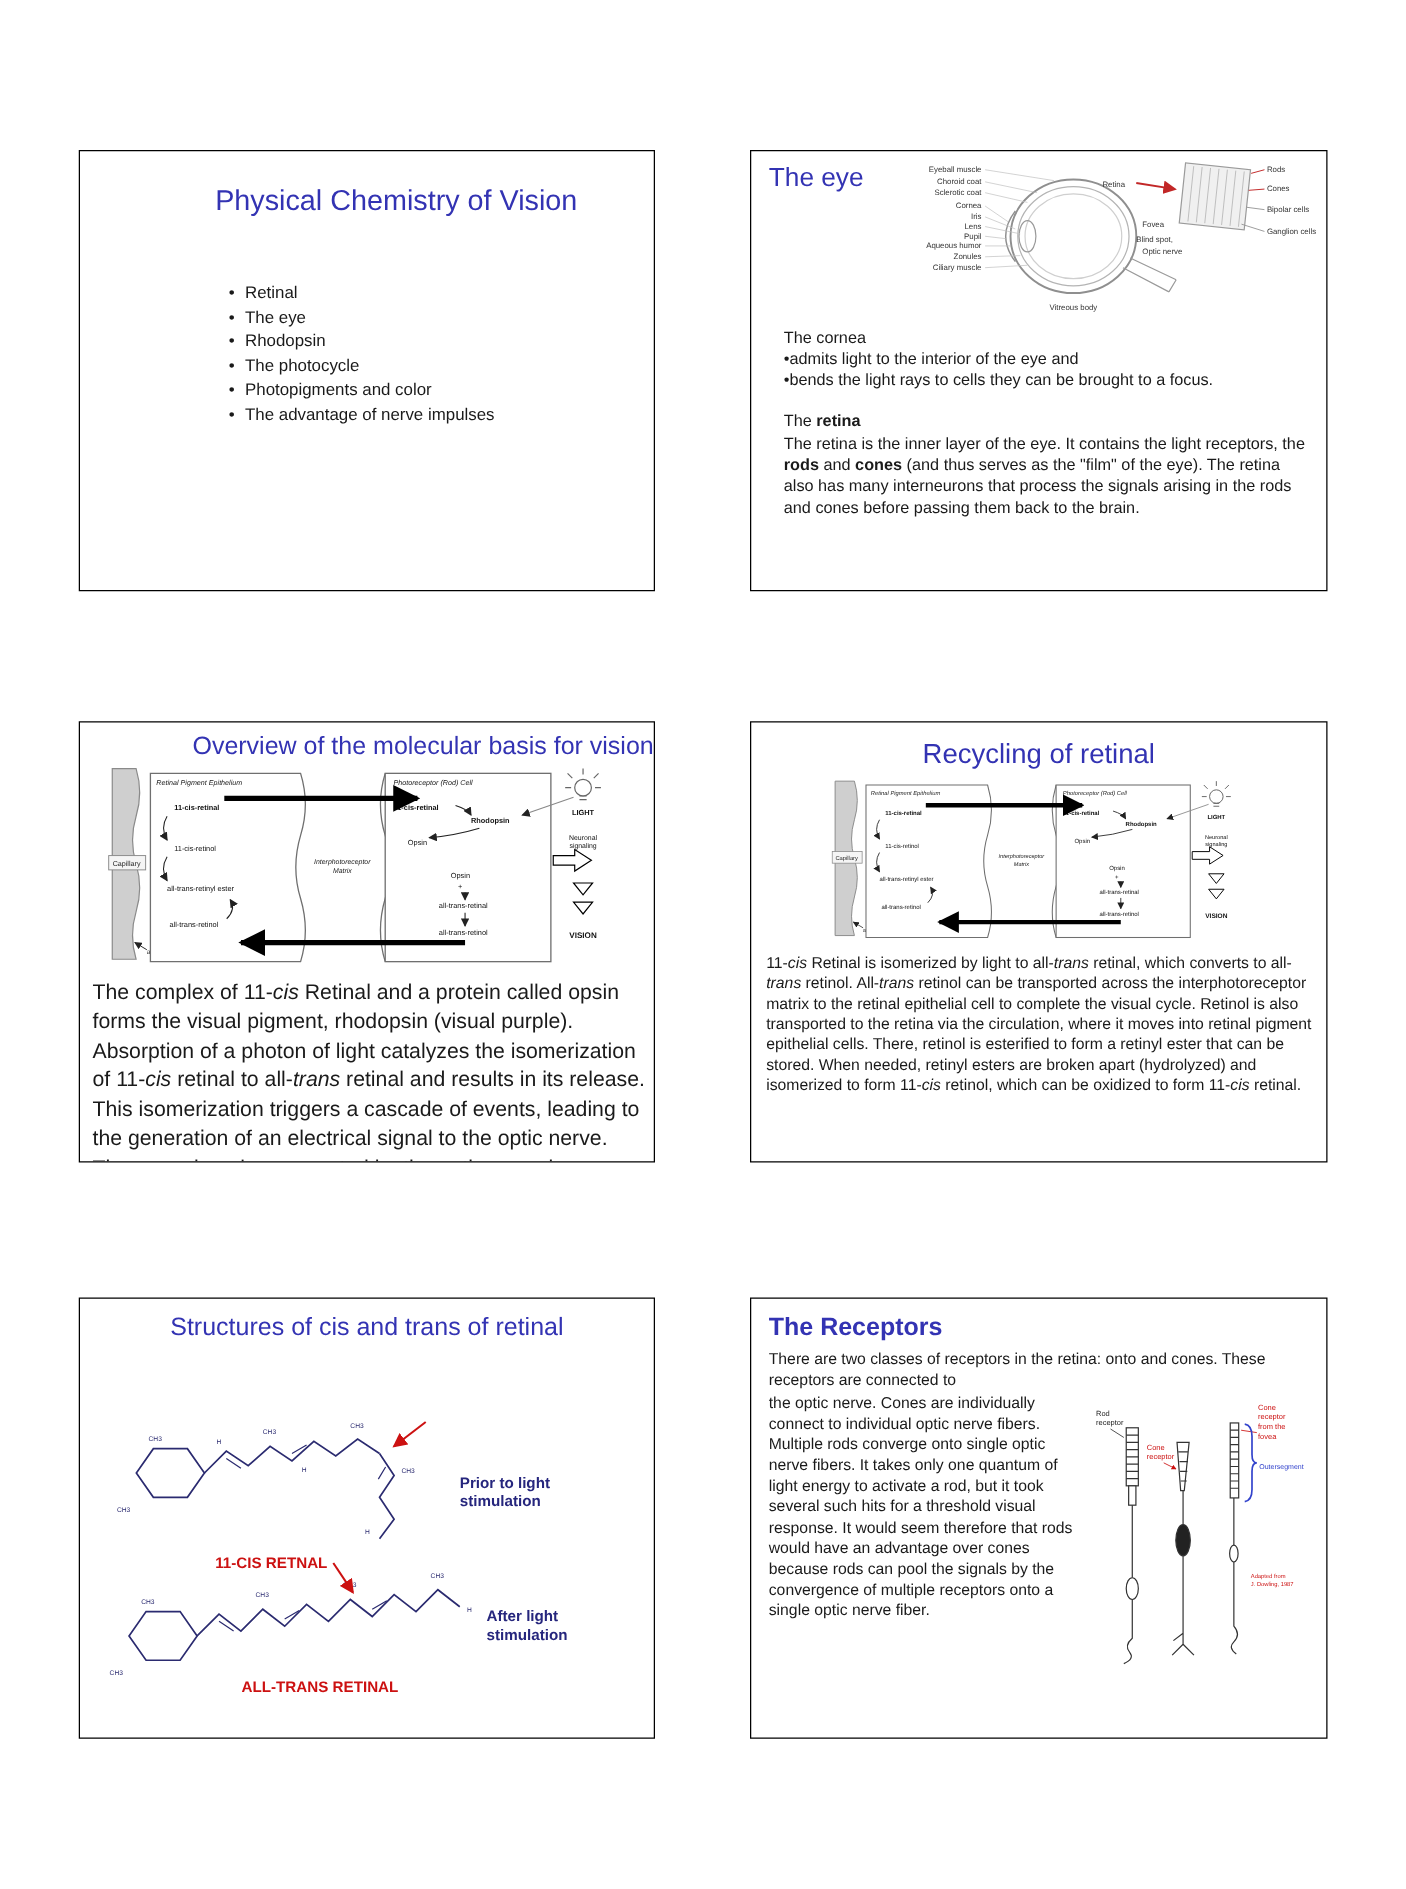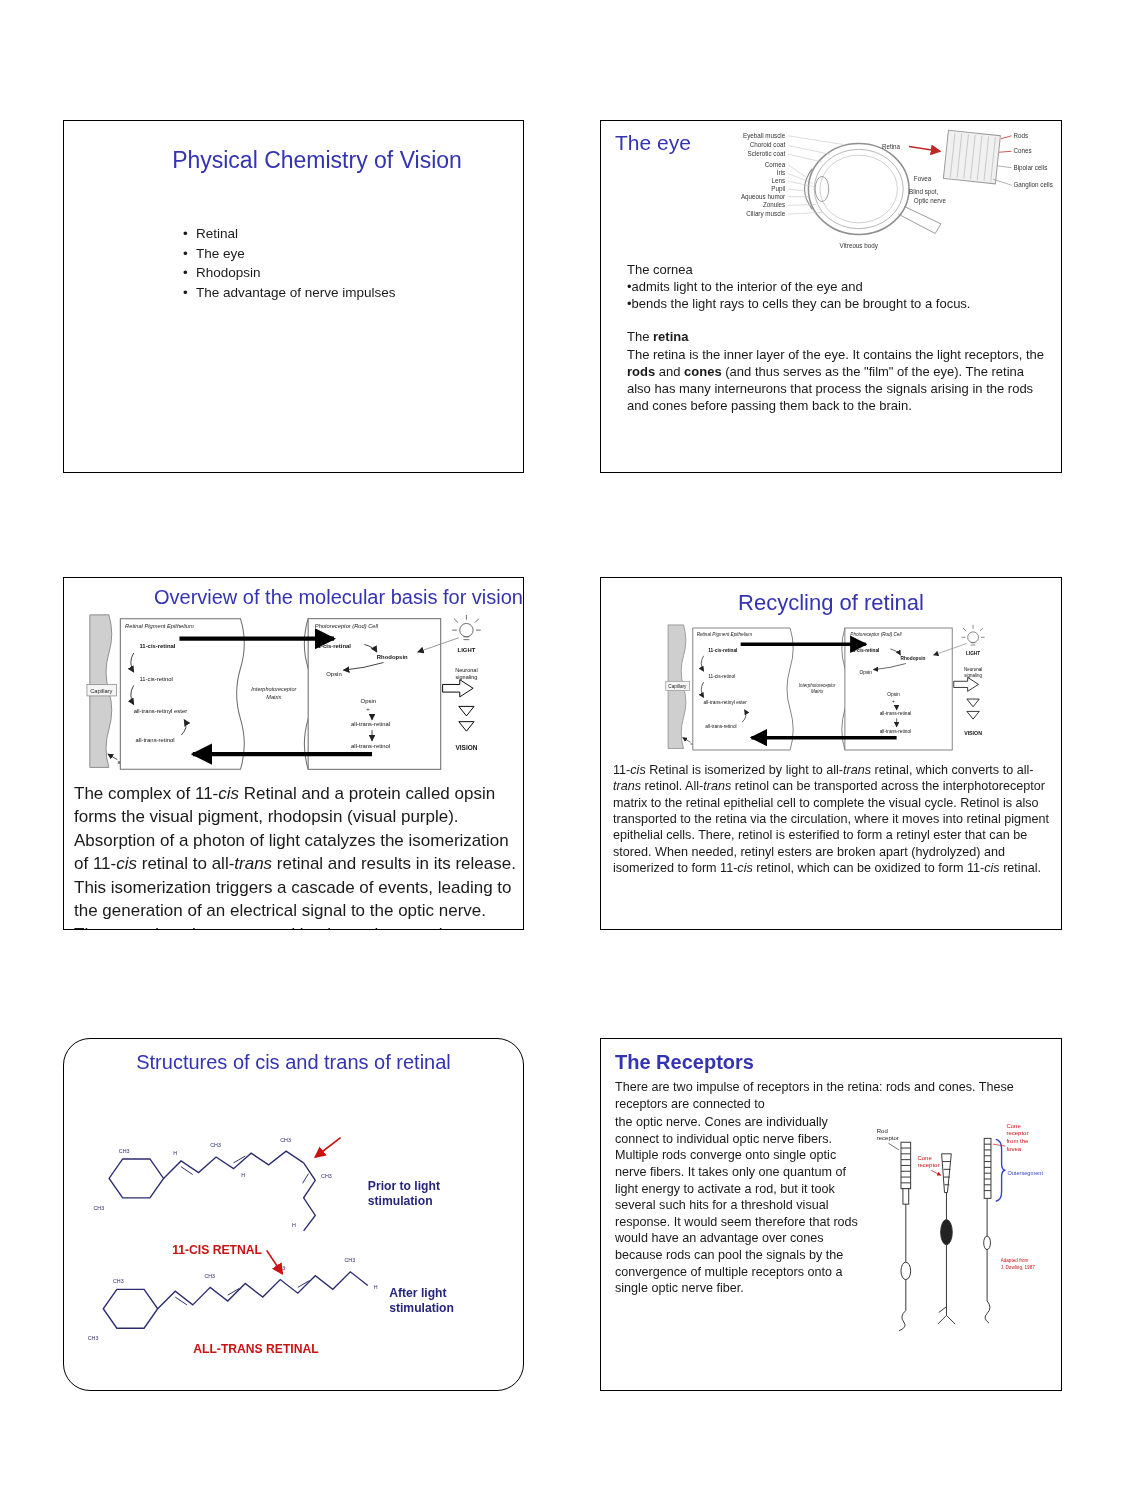--- a/index.html
+++ b/index.html
@@ -3,21 +3,21 @@
 <meta charset="utf-8">
 <style>
   html,body{margin:0;padding:0;}
   body{width:1125px;height:1511px;background:#ffffff;position:relative;
        font-family:"Liberation Sans",sans-serif;color:#1a1a1a;}
   .slide{position:absolute;background:#fff;border:1.5px solid #000;overflow:hidden;box-sizing:border-box;}
   #slide1{left:63px;top:120px;width:461px;height:353px;padding-left:47px;}
   #slide2{left:600px;top:120px;width:462px;height:353px;}
   #slide3{left:63px;top:577px;width:461px;height:353px;}
   #slide4{left:600px;top:577px;width:462px;height:353px;}
-  #slide5{left:63px;top:1038px;width:461px;height:353px;border-radius:27px;}
+  #slide5{left:63px;top:1038px;width:461px;height:353px;}
   #slide6{left:600px;top:1038px;width:462px;height:353px;}
 
   .blue-title{color:#3333b3;}
 
   
   .s1-title{margin-top:26px;text-align:center;font-size:23px;}
   .s1-bullets{margin:50px 0 0 72px;font-size:13.5px;line-height:1.45;}
   .bchar{display:inline-block;width:13px;}
 
   
@@ -49,20 +49,22 @@
 </style>
 </head>
 <body>
 
 <div class="slide" id="slide1">
   <div class="s1-title blue-title">Physical Chemistry of Vision</div>
   <div class="s1-bullets">
     <div><span class="bchar">•</span><span>Retinal</span></div>
     <div><span class="bchar">•</span><span>The eye</span></div>
     <div><span class="bchar">•</span><span>Rhodopsin</span></div>
+    <div><span class="bchar">•</span><span>The photocycle</span></div>
+    <div><span class="bchar">•</span><span>Photopigments and color</span></div>
     <div><span class="bchar">•</span><span>The advantage of nerve impulses</span></div>
   </div>
 </div>
 
 <div class="slide" id="slide2">
   <div class="s2-title blue-title">The eye</div>
 
   <svg class="eye-svg" viewBox="0 0 368 132">
     <defs>
       <marker id="eyeArrow" markerWidth="7" markerHeight="7" refX="6" refY="3.5" orient="auto">
@@ -315,21 +317,21 @@
     </g>
     <line x1="196" y1="172" x2="212" y2="196" stroke="#cc1111" stroke-width="1.7" marker-end="url(#chA)"></line>
     <text x="322" y="220" font-size="12.5" font-weight="bold" fill="#26267d">After light</text>
     <text x="322" y="235" font-size="12.5" font-weight="bold" fill="#26267d">stimulation</text>
     <text x="185" y="278" font-size="12.5" font-weight="bold" fill="#cc1111" text-anchor="middle">ALL-TRANS RETINAL</text>
   </svg>
 </div>
 
 <div class="slide" id="slide6">
   <div class="s6-title blue-title">The Receptors</div>
-  <div class="s6-intro">There are two impulse of receptors in the retina: rods and cones. These receptors are connected to</div>
+  <div class="s6-intro">There are two classes of receptors in the retina: onto and cones. These receptors are connected to</div>
   <div class="s6-row">
     <div class="s6-body">the optic nerve. Cones are individually connect to individual optic nerve fibers. Multiple rods converge onto single optic nerve fibers. It takes only one quantum of light energy to activate a rod, but it took several such hits for a threshold visual response. It would seem therefore that rods would have an advantage over cones because rods can pool the signals by the convergence of multiple receptors onto a single optic nerve fiber.</div>
 
     <svg class="receptor-svg" viewBox="0 0 184 250">
       <defs>
           <marker id="rcA" markerWidth="6" markerHeight="6" refX="5" refY="3" orient="auto">
             <path d="M0,0 L6,3 L0,6 Z" fill="#cc1111"></path>
           </marker>
         </defs>
       <g stroke="#333" fill="none" stroke-width="1">

